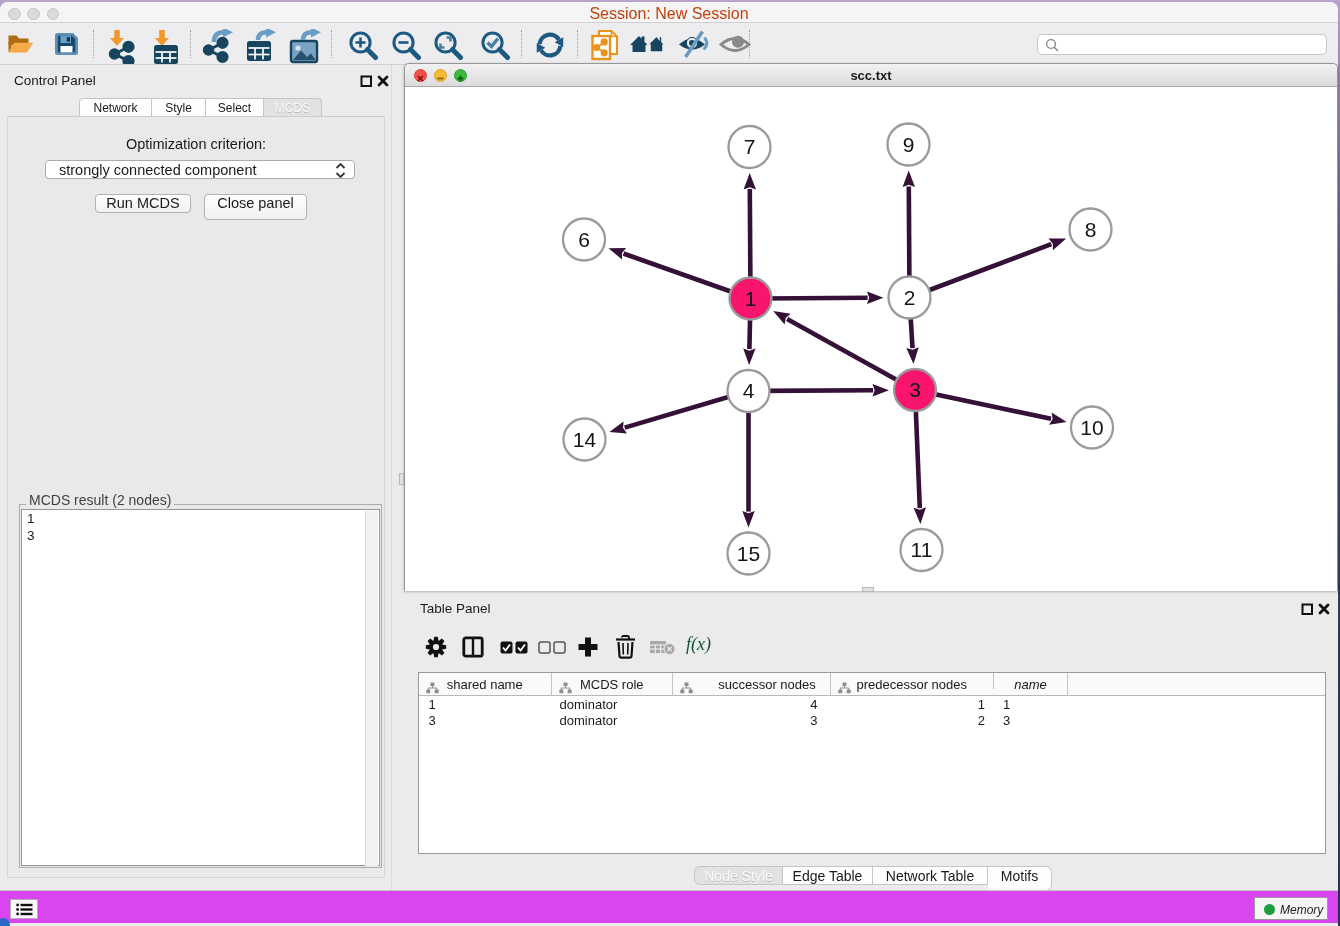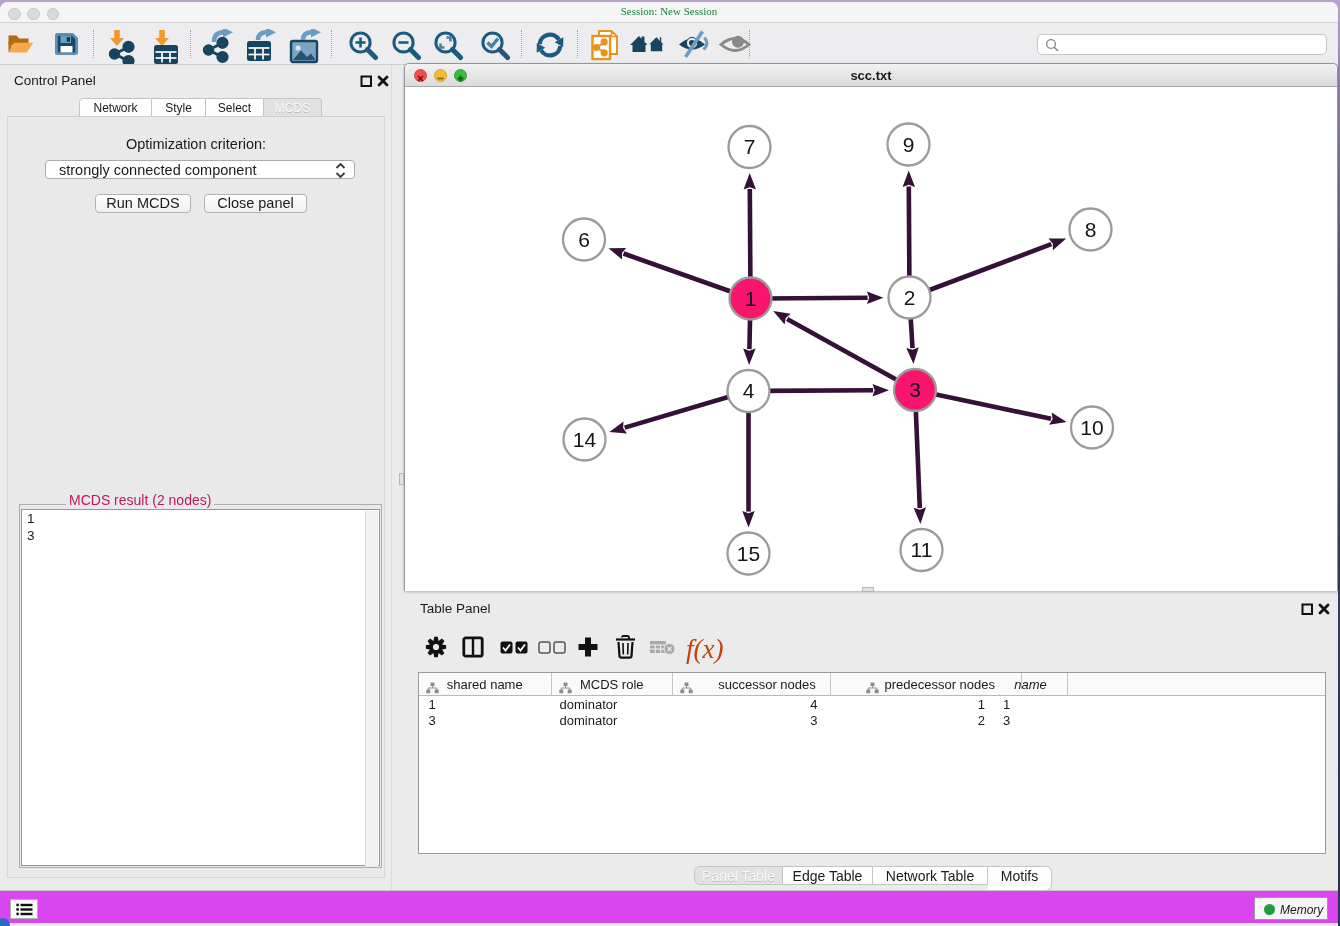--- a/index.html
+++ b/index.html
@@ -2,21 +2,21 @@
 <html><head>
 <meta charset="utf-8">
 <style>
 * { margin:0; padding:0; box-sizing:border-box; -webkit-font-smoothing:antialiased; }
 html,body { width:1340px; height:926px; overflow:hidden; }
 body { font-family:"Liberation Sans", sans-serif; background:linear-gradient(180deg,#b7a3cb 0px,#a292bd 30px,#56517d 300px,#323a5e 600px,#27304e 926px); position:relative; }
 .abs { position:absolute; }
 #app { position:absolute; left:0; top:2px; width:1338px; height:924px; background:#ecebec; border-radius:8px 8px 0 0; }
 #titlebar { position:absolute; left:0; top:0; width:1338px; height:21px; background:#f6f5f6; border-radius:8px 8px 0 0; border-bottom:1px solid #d2d1d2; }
 .tl { position:absolute; top:5.5px; width:12.5px; height:12.5px; border-radius:50%; background:#dbdadb; border:1px solid #c9c8c9; }
-#wintitle { position:absolute; top:3px; left:0; width:100%; text-align:center; font-size:11px; color:#15803d;font-family:Liberation Serif, serif; }
+#wintitle { position:absolute; top:3px; left:0; width:100%; text-align:center; font-size:16px; color:#c2410c; }
 #toolbar { position:absolute; left:0; top:21px; width:1338px; height:42px; background:#edecee; border-bottom:1px solid #d0cfd0; }
 .sep { position:absolute; top:7px; height:28px; width:0; border-left:1px dotted #a3a2a3; }
 .ticon { position:absolute; top:5px; }
 #searchbox { position:absolute; left:1037px; top:11px; width:290px; height:21px; background:#fff; border:1px solid #c7c6c7; border-radius:5px; }
 
 #cpanel { position:absolute; left:0; top:63px; width:392px; height:827px; background:#ecebec; border-right:1px solid #dcdbdc; overflow:hidden; }
 #cphead { position:absolute; left:14px; top:8px; font-size:13.5px; color:#1a1a1a; }
 .tab { position:absolute; top:33px; height:19px; font-size:12px; color:#1a1a1a; text-align:center; background:#fefefe; border:1px solid #c6c5c6; line-height:18px; }
 #cpcontent { position:absolute; left:7px; top:51px; width:378px; height:762px; border:1px solid #d8d7d8; border-top:1px solid #cfcecf; background:#eae9ea; }
 
@@ -194,23 +194,23 @@
   <div class="abs" style="left:37px;top:43px;width:310px;height:19px;background:#fff;border:1px solid #acabac;border-radius:4px;">
     <div class="abs" style="left:13px;top:1px;font-size:14.5px;color:#1a1a1a;">strongly connected component</div>
     <svg class="abs" style="right:8px;top:2px" width="11" height="15" viewBox="0 0 11 15">
             <g stroke="#3a393a" stroke-width="1.8" fill="none">
               <path d="M1.5 5 L5.5 1 L9.5 5"></path>
               <path d="M1.5 10 L5.5 14 L9.5 10"></path>
             </g>
           </svg>
   </div>
   <div class="abs" style="left:87px;top:77px;width:96px;height:19px;background:linear-gradient(#ffffff,#f1f0f1);border:1px solid #b3b2b3;border-radius:4px;text-align:center;font-size:14.5px;line-height:17px;color:#1a1a1a;">Run MCDS</div>
-  <div class="abs" style="left:196px;top:77px;width:103px;height:19px;background:linear-gradient(#ffffff,#f1f0f1);border:1px solid #b3b2b3;border-radius:4px;text-align:center;font-size:14.5px;line-height:17px;color:#1a1a1a;">Close panel</div>
+  <div class="abs" style="left:196px;top:77px;width:103px;height:26px;background:linear-gradient(#ffffff,#f1f0f1);border:1px solid #b3b2b3;border-radius:4px;text-align:center;font-size:14.5px;line-height:17px;color:#1a1a1a;">Close panel</div>
   <div class="abs" style="left:11px;top:387px;width:363px;height:364px;border:1px solid #aeadae;">
-    <div class="abs" style="left:6px;top:-13px;background:#eae9ea;padding:0 3px;font-size:14px;color:#be185d;z-index:5;margin-left:40px;">MCDS result (2 nodes)</div>
+    <div class="abs" style="left:6px;top:-13px;background:#eae9ea;padding:0 3px;font-size:14px;color:#404040;z-index:5;">MCDS result (2 nodes)</div>
     <div class="abs" style="left:1px;top:4px;width:359px;height:357px;background:#fff;border:1px solid #979697;">
       <div class="abs" style="left:5px;top:1px;font-size:13.5px;color:#1a1a1a;line-height:16.5px;">1<br>3</div>
       <div class="abs" style="right:1px;top:1px;width:13px;height:355px;background:#f2f1f2;border-left:1px solid #dcdbdc;"></div>
     </div>
   </div>
 </div>
 </div>
   <div id="netwin">
     <div id="nettitle">
 <div class="light" style="left:9px;background:#f3504b;border:1px solid #d8403c;"><svg width="11" height="11" viewBox="0 0 11 11">
@@ -324,21 +324,21 @@
         </g>
 <g stroke="#ecebec" stroke-width="1.2">
           <line x1="0" y1="5" x2="16" y2="5"></line>
           <line x1="0" y1="9" x2="16" y2="9"></line>
           <line x1="5.3" y1="5" x2="5.3" y2="13"></line>
           <line x1="10.6" y1="5" x2="10.6" y2="13"></line>
         </g>
 <circle cx="19.5" cy="9" r="5.5" fill="#a9a8a9" stroke="#ecebec" stroke-width="1"></circle>
 <path d="M17.5 7 L21.5 11 M21.5 7 L17.5 11" stroke="#ecebec" stroke-width="1.4"></path>
       </svg>
-      <div class="abs" style="left:282px;top:38px;font-family:'Liberation Serif',serif;font-style:italic;font-size:27px;color:#c2410c;">f(x)</div>
+      <div class="abs" style="left:282px;top:38px;font-family:'Liberation Serif',serif;font-style:italic;font-size:18px;color:#14532d;">f(x)</div>
       <div class="abs" style="left:13.5px;top:75.5px;width:908px;height:182px;background:#fff;border:1px solid #9a9a9a;">
         <div class="abs" style="left:0;top:0;width:906px;height:23px;background:#fbfafb;border-bottom:1px solid #b9b8b9;">
           <div class="abs" style="left:0px;top:0;width:133.5px;height:23px;border-right:1px solid #c6c5c6;">
             <span style="position:absolute;left:7px;top:5px"><svg width="13" height="12" viewBox="0 0 13 12" style="vertical-align:-2px">
                 <g fill="#8f8e8f">
                   <rect x="4.5" y="0.5" width="4" height="3.6" rx="0.5"></rect>
                   <rect x="0.3" y="7.6" width="4" height="3.6" rx="0.5"></rect>
                   <rect x="8.7" y="7.6" width="4" height="3.6" rx="0.5"></rect>
                 </g>
                 <path d="M6.5 4 L6.5 6 M2.3 7.8 L2.3 6 L10.7 6 L10.7 7.8" stroke="#8f8e8f" stroke-width="1" fill="none"></path>
@@ -360,21 +360,21 @@
             <span style="position:absolute;left:7px;top:5px"><svg width="13" height="12" viewBox="0 0 13 12" style="vertical-align:-2px">
                 <g fill="#8f8e8f">
                   <rect x="4.5" y="0.5" width="4" height="3.6" rx="0.5"></rect>
                   <rect x="0.3" y="7.6" width="4" height="3.6" rx="0.5"></rect>
                   <rect x="8.7" y="7.6" width="4" height="3.6" rx="0.5"></rect>
                 </g>
                 <path d="M6.5 4 L6.5 6 M2.3 7.8 L2.3 6 L10.7 6 L10.7 7.8" stroke="#8f8e8f" stroke-width="1" fill="none"></path>
               </svg></span>
             <span style="display:block;text-align:center;margin-top:4px;font-size:13px;color:#1a1a1a;margin-left:32px;">successor nodes</span>
           </div>
-          <div class="abs" style="left:412px;top:0;width:163.5px;height:16px;border-right:1px solid #c6c5c6;margin-left:28px;">
+          <div class="abs" style="left:412px;top:0;width:163.5px;height:16px;border-right:1px solid #c6c5c6;">
             <span style="position:absolute;left:7px;top:5px"><svg width="13" height="12" viewBox="0 0 13 12" style="vertical-align:-2px">
                 <g fill="#8f8e8f">
                   <rect x="4.5" y="0.5" width="4" height="3.6" rx="0.5"></rect>
                   <rect x="0.3" y="7.6" width="4" height="3.6" rx="0.5"></rect>
                   <rect x="8.7" y="7.6" width="4" height="3.6" rx="0.5"></rect>
                 </g>
                 <path d="M6.5 4 L6.5 6 M2.3 7.8 L2.3 6 L10.7 6 L10.7 7.8" stroke="#8f8e8f" stroke-width="1" fill="none"></path>
               </svg></span>
             <span style="display:block;text-align:center;margin-top:4px;font-size:13px;color:#1a1a1a;">predecessor nodes</span>
           </div>
@@ -390,21 +390,21 @@
           <span class="abs" style="left:584.5px;top:2px;">1</span>
         </div>
         <div class="abs" style="left:0;top:38px;width:906px;height:18px;font-size:13px;color:#1a1a1a;">
           <span class="abs" style="left:10px;top:2px;">3</span>
           <span class="abs" style="left:141.0px;top:2px;">dominator</span>
           <span class="abs" style="left:254px;top:2px;width:145px;text-align:right;">3</span>
           <span class="abs" style="left:412px;top:2px;width:154.5px;text-align:right;">2</span>
           <span class="abs" style="left:584.5px;top:2px;">3</span>
         </div>
       </div>
-      <div class="abs" style="left:290px;top:270px;width:89px;height:19px;border:1px solid #c6c5c6;background:#e3e2e3;color:#fafafa;text-shadow:0 1px 0 #bdbcbd;border-radius:6px 0 0 6px;text-align:center;font-size:14px;line-height:18px;">Panel Table</div>
+      <div class="abs" style="left:290px;top:270px;width:89px;height:19px;border:1px solid #c6c5c6;background:#e3e2e3;color:#fafafa;text-shadow:0 1px 0 #bdbcbd;border-radius:6px 0 0 6px;text-align:center;font-size:14px;line-height:18px;">Node Style</div>
       <div class="abs" style="left:379px;top:270px;width:90px;height:19px;border:1px solid #c6c5c6;background:#fefefe;color:#1a1a1a;border-left:none;text-align:center;font-size:14px;line-height:18px;">Edge Table</div>
       <div class="abs" style="left:469px;top:270px;width:115px;height:19px;border:1px solid #c6c5c6;background:#fefefe;color:#1a1a1a;border-left:none;text-align:center;font-size:14px;line-height:18px;">Network Table</div>
       <div class="abs" style="left:584px;top:270px;width:64px;height:25px;border:1px solid #c6c5c6;background:#fefefe;color:#1a1a1a;border-left:none;border-radius:0 6px 6px 0;text-align:center;font-size:14px;line-height:18px;">Motifs</div>
     </div>
   <div id="statusbar">
 <div class="abs" style="left:10px;top:8px;width:28px;height:20px;background:#fdfcfd;border:1px solid #b1b0b1;">
 <svg style="position:absolute;left:5px;top:3px" width="17" height="13" viewBox="0 0 17 13">
 <g fill="#111">
             <circle cx="1.6" cy="2" r="1.4"></circle>
             <circle cx="1.6" cy="6.5" r="1.4"></circle>

